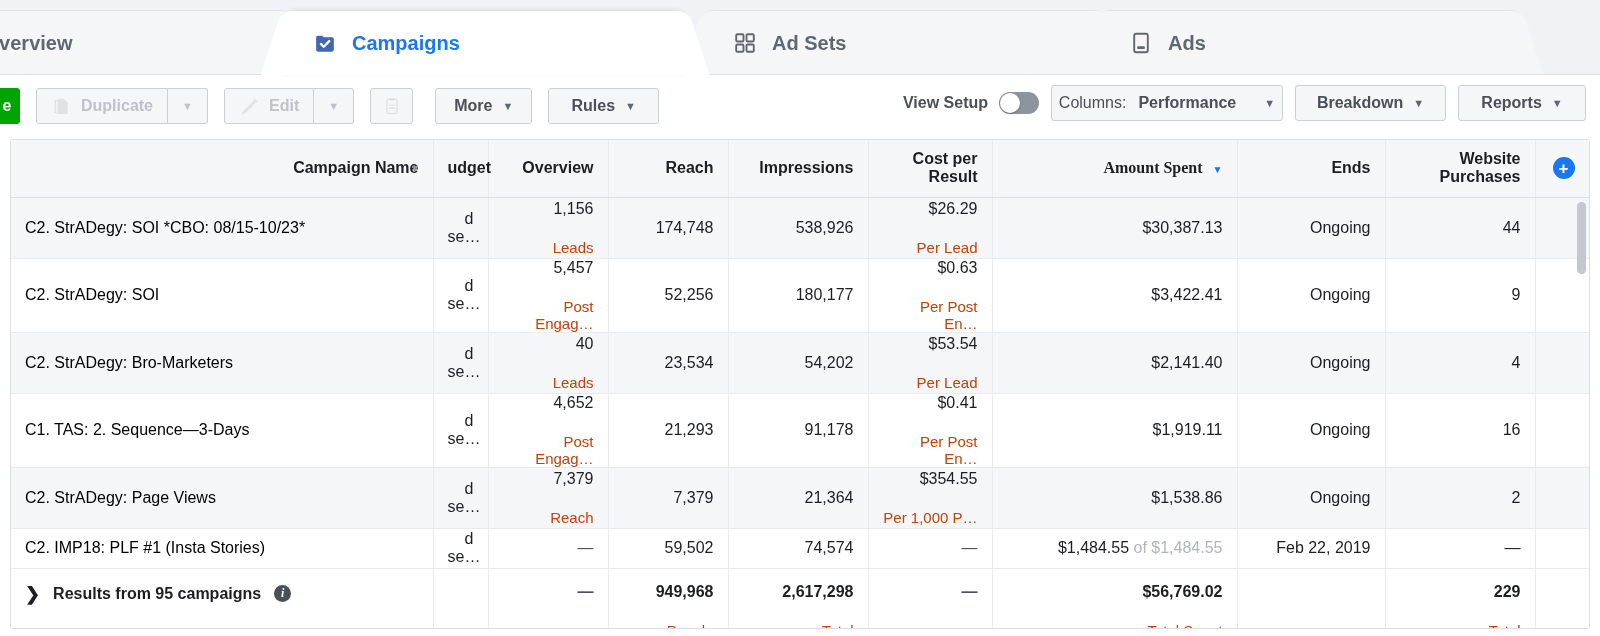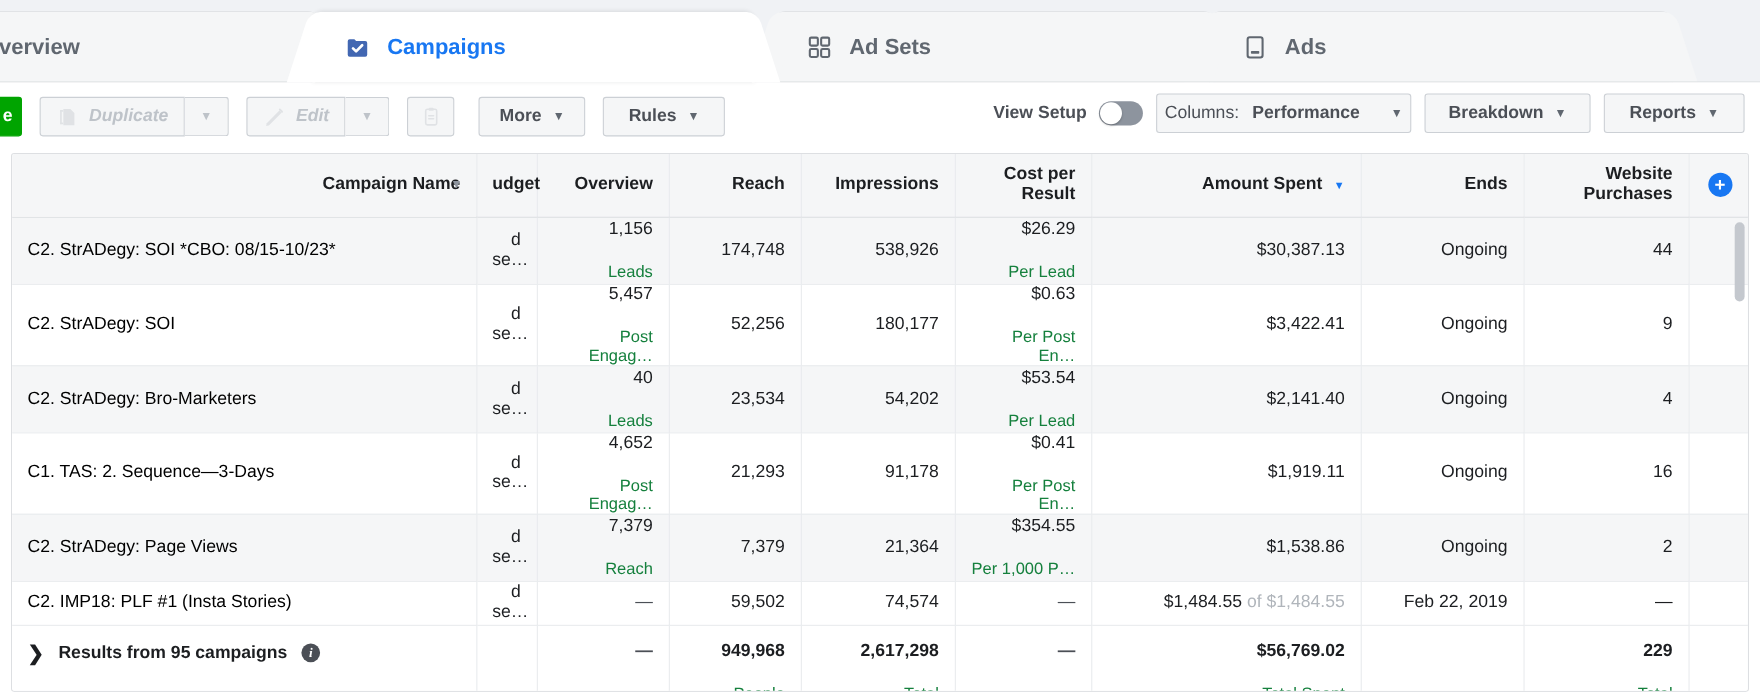--- a/index.html
+++ b/index.html
@@ -64,21 +64,21 @@
     border-radius:3px;
     font-size:16px; font-weight:bold; color:#4b4f56;
     cursor:pointer; white-space:nowrap;
   }
   .btn.disabled { color:#bec3c9; }
   .btn.disabled .ic { opacity:0.45; }
   .btn-green {
     background:#00a400; border-color:#00a400; color:#fff;
     border-radius:3px;
   }
-  .split { display:flex; align-items:center;font-style:italic; }
+  .split { display:flex; align-items:center; }
   .split .main { border-top-right-radius:0; border-bottom-right-radius:0; padding:0 14px; gap:9px; }
   .split .caret { border-top-left-radius:0; border-bottom-left-radius:0; border-left:none; width:40px; }
   .caret-glyph { font-size:11px; color:#606770; }
   .caret-glyph.dis { color:#bec3c9; }
   .ic { display:inline-flex; align-items:center; justify-content:center; }
 
   .tb-right { position:absolute; right:14px; top:85px; display:flex; align-items:center; gap:12px; }
   .viewsetup { display:flex; align-items:center; gap:11px; font-size:16px; font-weight:bold; color:#4b4f56; }
   .toggle {
     width:40px; height:22px; border-radius:11px; background:#8d949e;
@@ -102,31 +102,31 @@
     vertical-align:middle;
     font-size:16px;
     padding:0 14px;
   }
   table.grid th {
     height:57px; background:#f5f6f7; color:#1c1e21;
     font-weight:bold; text-align:right;
     border-bottom:1px solid #dddfe2;
   }
   th.th-name { text-align:left; position:relative; }
-  th.sorted { color:#1877f2; }
+  th.sorted { color:#1877f2;font-family:Liberation Serif, serif; }
   .th-caret { font-size:10px; color:#8d949e; margin-left:6px; }
   .th-caret.blue { color:#1877f2; }
   .name-caret { position:absolute; right:12px; top:50%; transform:translateY(-50%); font-size:11px; color:#8d949e; }
 
   tr.row { height:61px; }
   tr.row.alt td { background:#f5f6f7; }
   tr.row td { background:#ffffff; }
   td.c-name { text-align:left; color:#000000; font-size:16px; cursor:pointer; }
   td.num { text-align:right; color:#1c1e21; }
-  .sub { display:block; color:#15803d; font-size:15px; margin-top:21px; }
+  .sub { display:block; color:#c2410c; font-size:15px; margin-top:21px; }
   .muted { color:#8d949e; }
   .dash { color:#4b4f56; }
 
   tr.total td { background:#ffffff; height:86px; vertical-align:top; padding-top:14px; font-weight:bold; border-bottom:none; }
   tr.total td.c-name { color:#1c1e21; }
   tr.total .sub { font-weight:normal;text-decoration:underline; }
   .total-left { display:flex; align-items:center; gap:13px; }
   .chev { color:#1c1e21; font-size:18px; cursor:pointer; }
   .info-dot {
     display:inline-flex; width:17px; height:17px; border-radius:50%;

